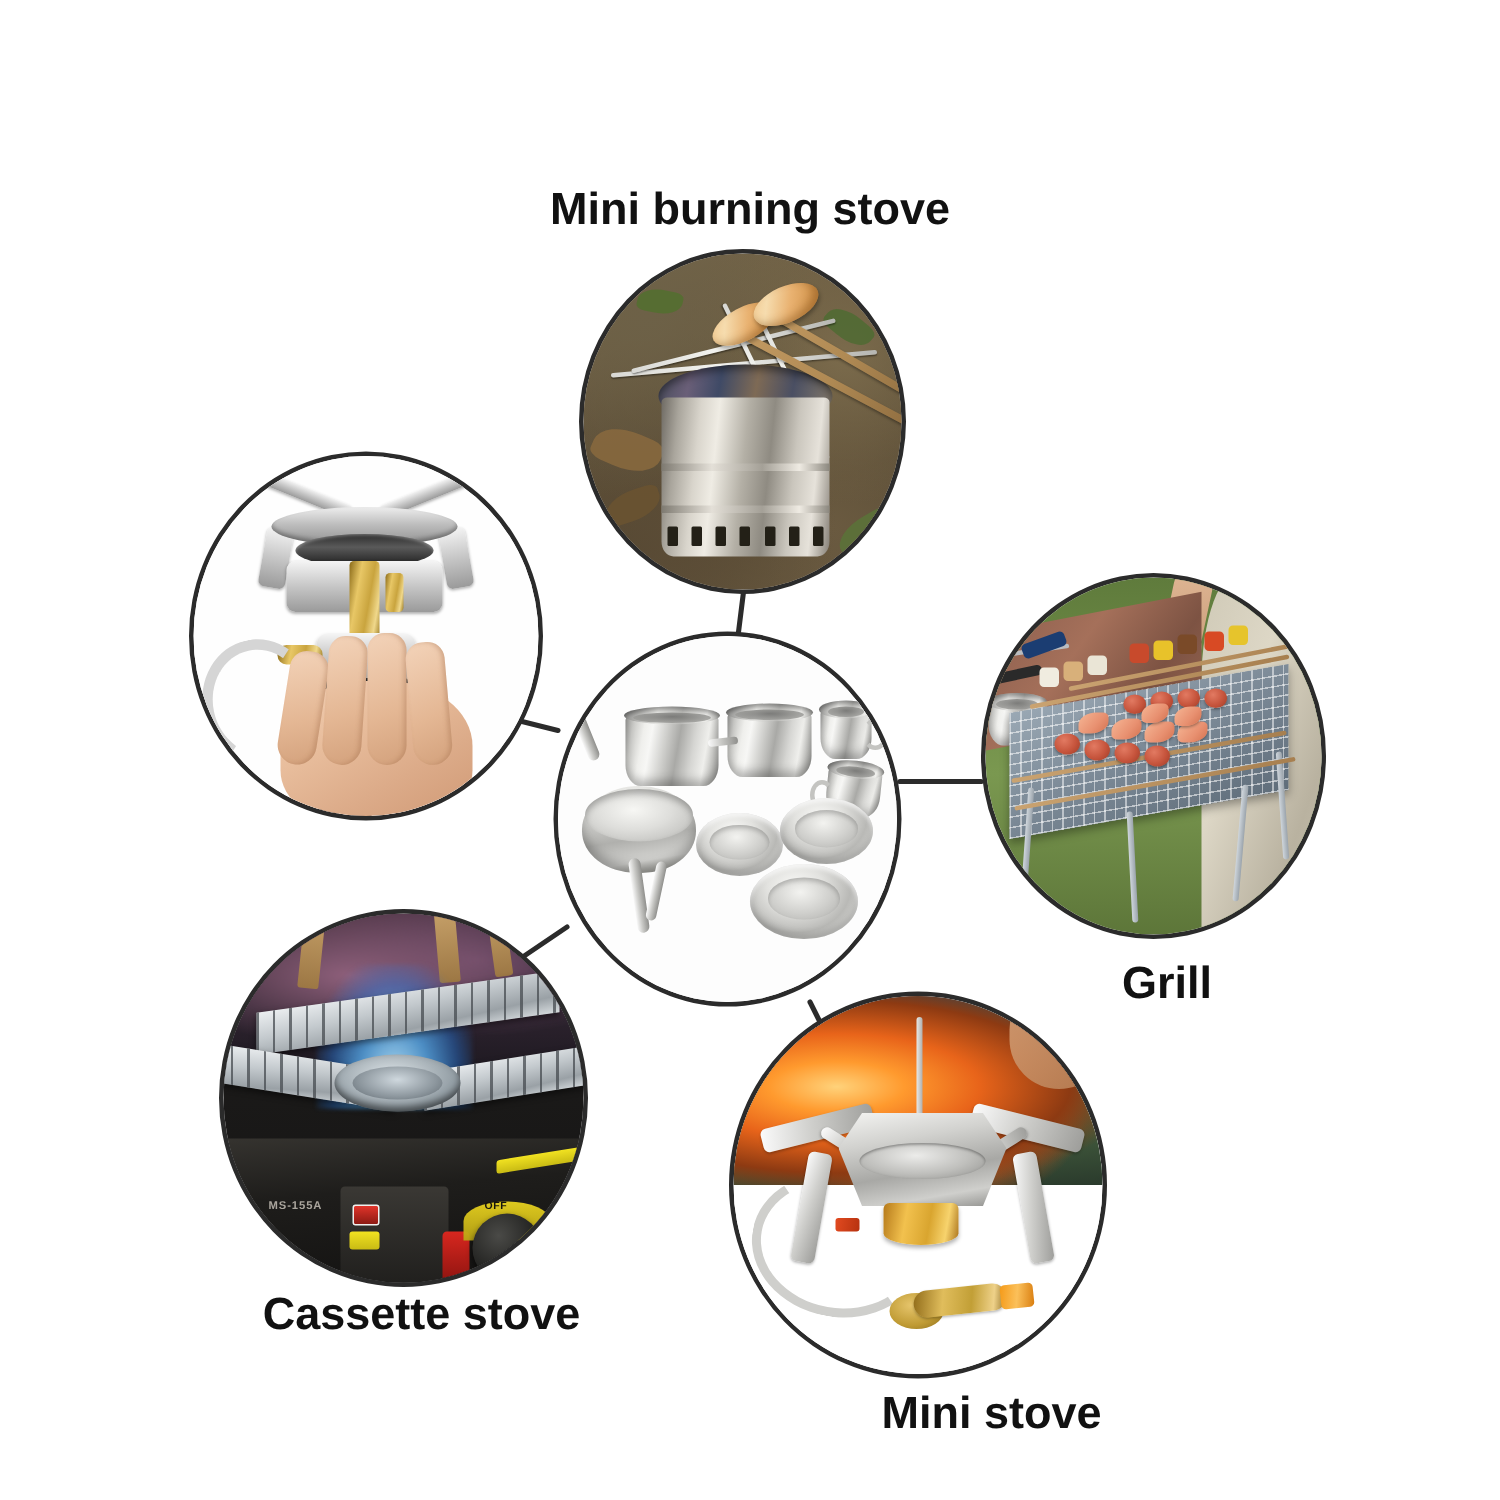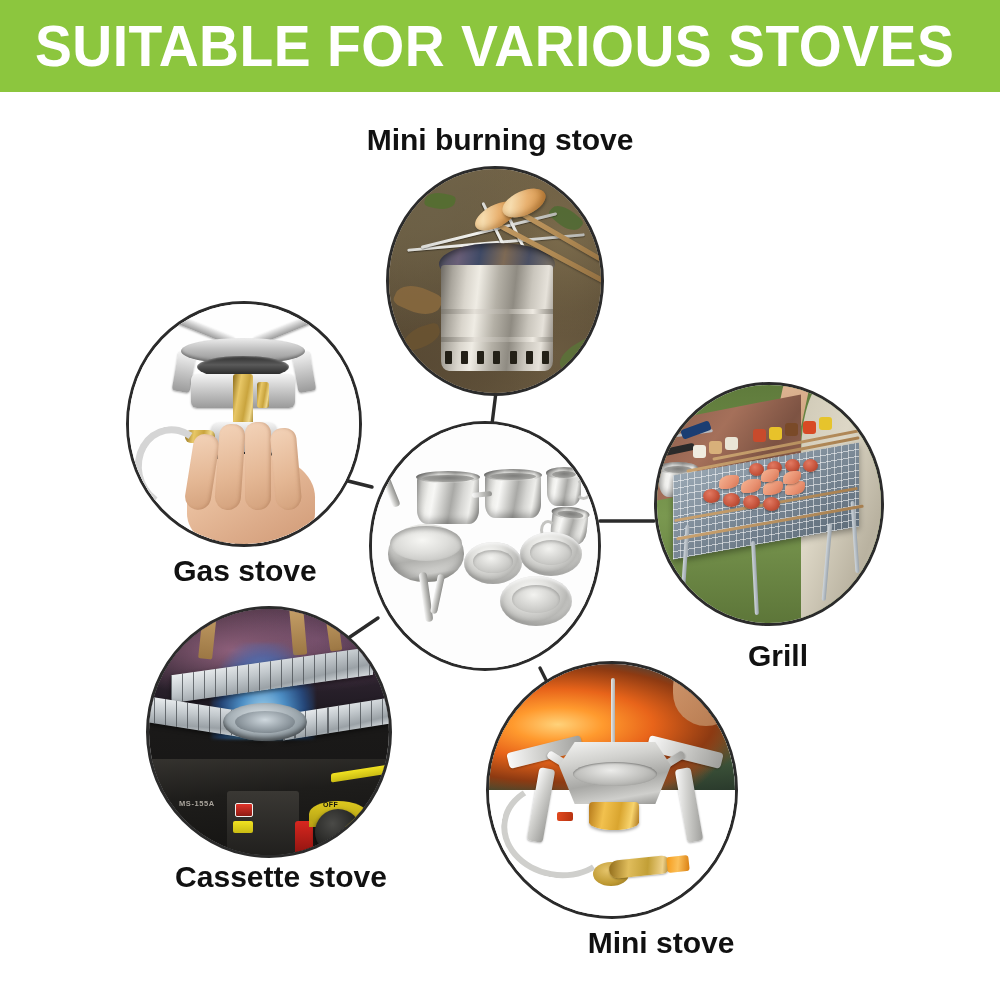--- a/index.html
+++ b/index.html
@@ -564,23 +564,20 @@
     left: 68px; top: 148px; width: 16px; height: 9px;
     background: linear-gradient(100deg,#e24a20,#b6320f);
     border-radius: 2px;
   }
 </style>
 </head>
 <body>
 
 <div id="page">
 
-  <div class="banner">
-    <div class="banner-title">SUITABLE FOR VARIOUS STOVES</div>
-  </div>
 
   <svg class="connectors" viewBox="0 0 1000 1000">
     <g stroke="#2b2b2b" stroke-width="3.4" fill="none" stroke-linecap="round">
 
       <line x1="492" y1="424" x2="496" y2="392"></line>
 
       <line x1="372" y1="487" x2="340" y2="479"></line>
 
       <line x1="600" y1="521" x2="654" y2="521"></line>
 
@@ -789,18 +786,17 @@
       <div class="ms-redtag"></div>
 
       <div class="ms-hose" style="left:12px; top:118px; width:116px; height:96px; transform:rotate(10deg);"></div>
       <div class="ms-brass-disc"></div>
       <div class="ms-brass-valve"></div>
       <div class="ms-orange"></div>
     </div>
   </div>
 
   <div class="label lbl-wood">Mini burning stove</div>
-  <div class="label lbl-gas">Gas stove</div>
   <div class="label lbl-grill">Grill</div>
   <div class="label lbl-mini">Mini stove</div>
   <div class="label lbl-cassette">Cassette stove</div>
 
 </div>
 
 </body></html>

